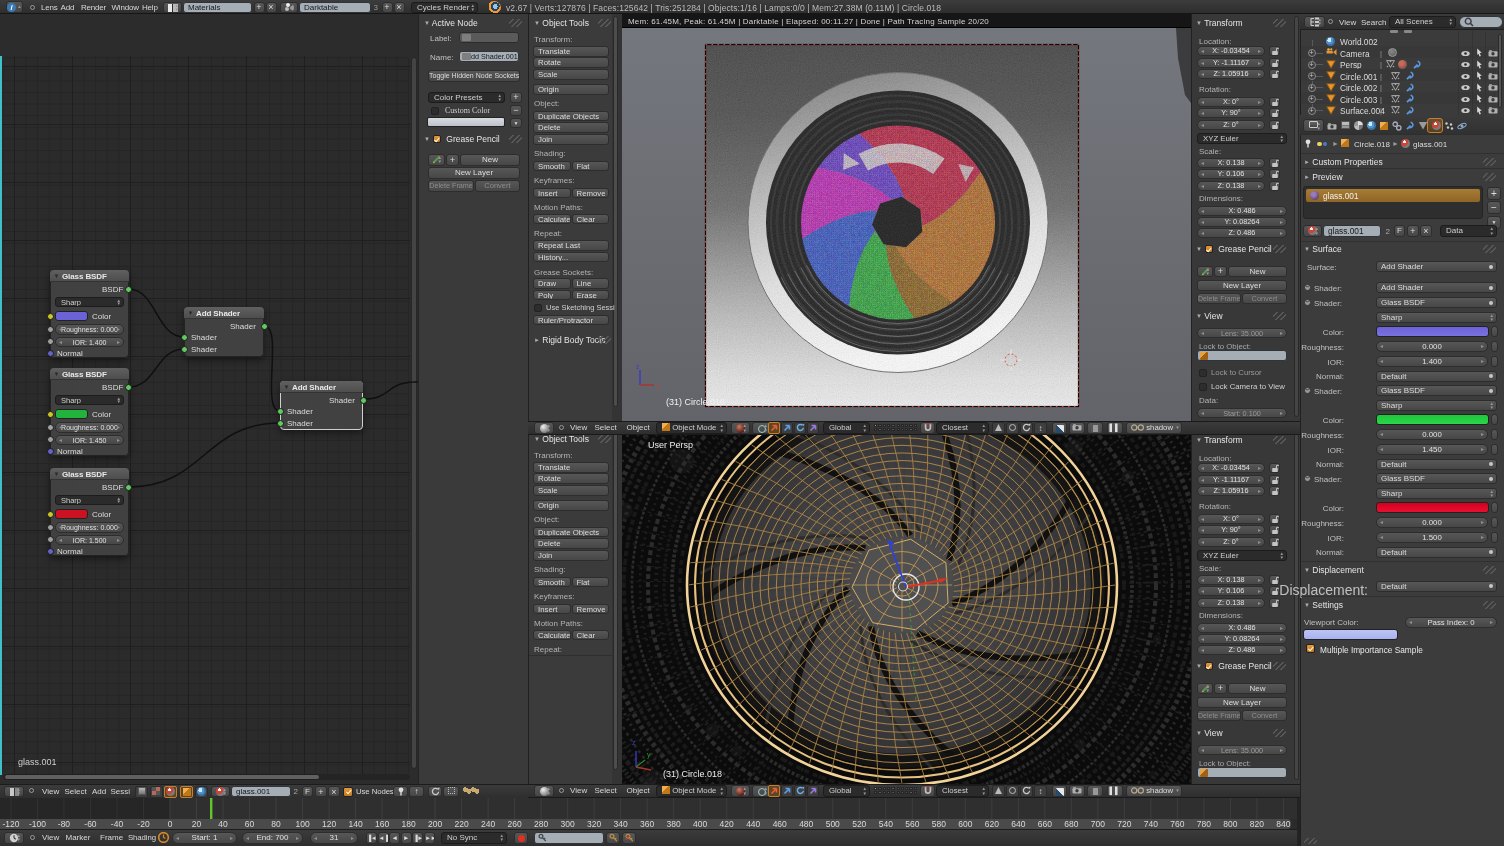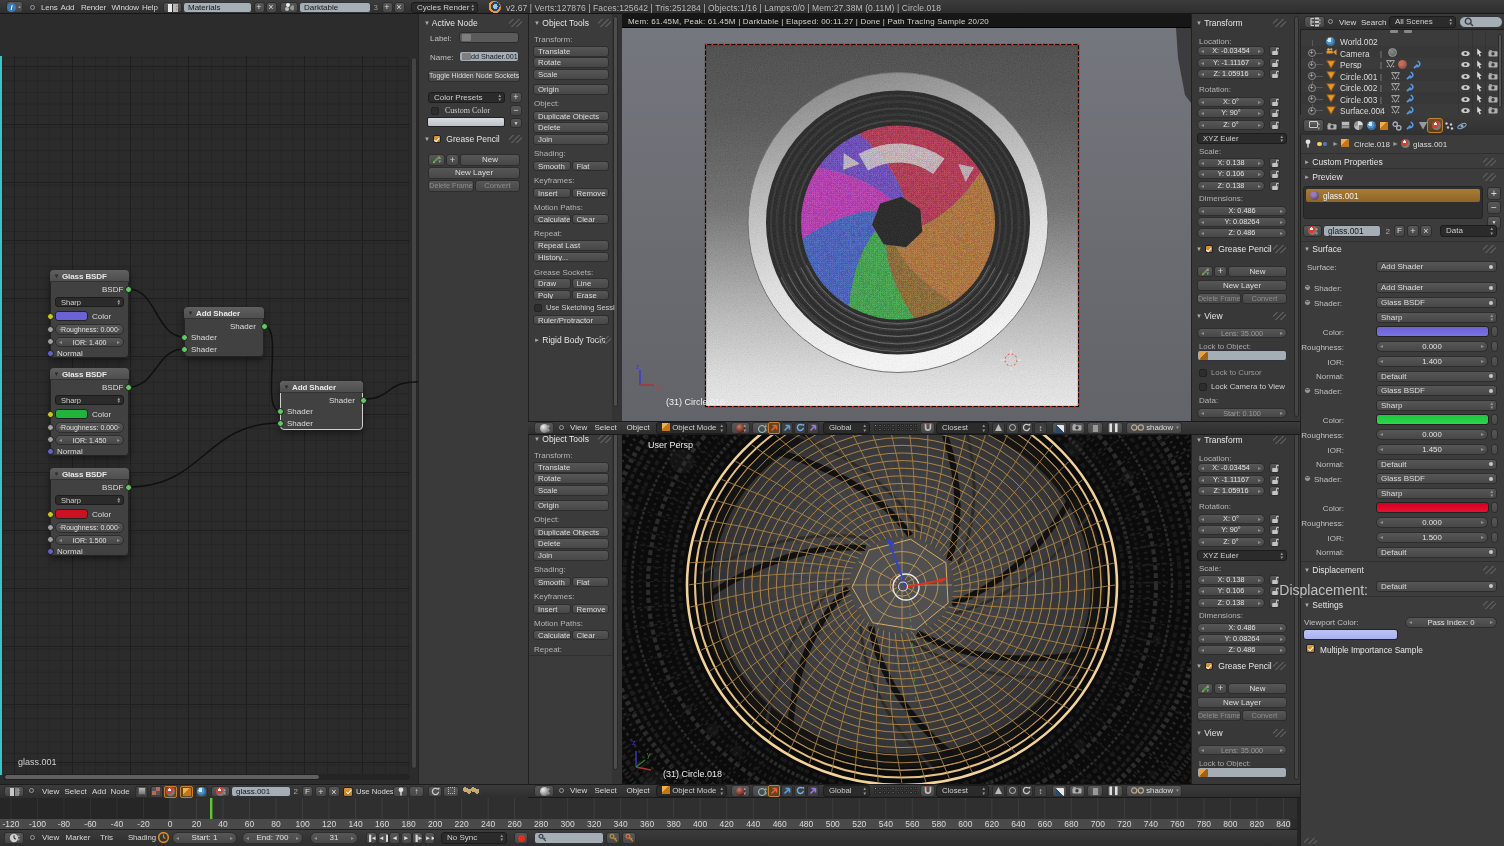--- a/index.html
+++ b/index.html
@@ -113,21 +113,21 @@
 <div class="a" style="left:287px;top:407px;font-size:8px;color:#ddd;white-space:nowrap;">Shader</div>
 <div class="a" style="left:276.5px;top:407.5px;width:7px;height:7px;background:#63c763;border-radius:50%;border:1px solid #191919"></div>
 <div class="a" style="left:287px;top:419px;font-size:8px;color:#ddd;white-space:nowrap;">Shader</div>
 <div class="a" style="left:276.5px;top:419.5px;width:7px;height:7px;background:#63c763;border-radius:50%;border:1px solid #191919"></div>
 <div class="a" style="left:0px;top:784px;width:528px;height:14px;background:linear-gradient(#3b3b3b,#2e2e2e);border-top:1px solid #1c1c1c"></div>
 <div class="btn" style="left:4px;top:785.5px;width:20px;height:11.5px;font-size:7px;line-height:10px;"><span style="display:inline-block;width:9px;height:8px;background:linear-gradient(90deg,#c8c8c8 0 4px,#333 4px 5px,#888 5px);margin-top:1.5px"></span><span style="position:absolute;right:2px;top:1px;font-size:4.5px;line-height:4.25px;color:#999">▲<br>▼</span></div>
 <div class="ring" style="left:29px;top:788px;"></div>
 <div class="a" style="left:42px;top:786.5px;font-size:8px;color:#d8d8d8;white-space:nowrap;">View</div>
 <div class="a" style="left:64.5px;top:786.5px;font-size:8px;color:#d8d8d8;white-space:nowrap;">Select</div>
 <div class="a" style="left:92px;top:786.5px;font-size:8px;color:#d8d8d8;white-space:nowrap;">Add</div>
-<div class="a" style="left:110.5px;top:786.5px;font-size:8px;color:#d8d8d8;white-space:nowrap;">Node</div>
+<div class="a" style="left:110.5px;top:786.5px;font-size:8px;color:#d8d8d8;white-space:nowrap;">Sessi</div>
 <div class="a" style="left:135px;top:785.5px;width:13px;height:12px;border:1px solid #2a2a2a;background:#3f3f3f;border-radius:2px;text-align:center;line-height:10px;overflow:hidden"><span style="display:inline-block;width:8px;height:8px;background:linear-gradient(#b8b8b8,#777);border:1px solid #555"></span></div>
 <div class="a" style="left:149.5px;top:785.5px;width:13px;height:12px;border:1px solid #2a2a2a;background:#3f3f3f;border-radius:2px;text-align:center;line-height:10px;overflow:hidden"><span style="display:inline-block;width:8px;height:8px;background:repeating-conic-gradient(#b86a5a 0 25%,#555 0 50%)"></span></div>
 <div class="a" style="left:164px;top:785.5px;width:13px;height:12px;border:1px solid #c87f2c;background:#5d4527;border-radius:2px;text-align:center;line-height:10px;overflow:hidden"><span style="display:inline-block;width:9px;height:9px;border-radius:50%;background:radial-gradient(circle at 35% 32%,#f2f2f2 0 1.5px,#cc4438 1.5px 4px,#807876 4px);vertical-align:-1.5px"></span></div>
 <div class="a" style="left:180px;top:785.5px;width:13px;height:12px;border:1px solid #c87f2c;background:#5d4527;border-radius:2px;text-align:center;line-height:10px;overflow:hidden"><span style="display:inline-block;width:8px;height:8px;background:linear-gradient(135deg,#f0b050 0 40%,#c07818 40%);vertical-align:-1px"></span></div>
 <div class="a" style="left:194.5px;top:785.5px;width:13px;height:12px;border:1px solid #2a2a2a;background:#3f3f3f;border-radius:2px;text-align:center;line-height:10px;overflow:hidden"><span style="display:inline-block;width:9px;height:9px;border-radius:50%;background:radial-gradient(circle at 38% 35%,#cde9fa 0 2px,#5094cc 2px 4px,#3a74ac 4px);vertical-align:-1.5px"></span></div>
 <div class="btn" style="left:211px;top:785.5px;width:19px;height:11.5px;font-size:7px;line-height:10px;"><span style="display:inline-block;width:9px;height:9px;border-radius:50%;background:radial-gradient(circle at 35% 32%,#f2f2f2 0 1.5px,#cc4438 1.5px 4px,#807876 4px);vertical-align:-1.5px"></span><span style="position:absolute;right:2px;top:1px;font-size:4.5px;line-height:4.25px;color:#999">▲<br>▼</span></div>
 <div class="fld" style="left:231px;top:785.5px;width:60px;height:11.5px;font-size:8px;line-height:10.5px;padding-left:4px">glass.001</div>
 <div class="a" style="left:293.5px;top:787px;font-size:8px;color:#aaa;white-space:nowrap;">2</div>
 <div class="btn" style="left:302px;top:785.5px;width:11px;height:11.5px;font-size:8px;line-height:10px;">F</div>
 <div class="btn" style="left:315px;top:785.5px;width:12px;height:11.5px;font-size:9px;line-height:10px;">+</div>
@@ -1457,21 +1457,21 @@
   </svg>
 <div class="a" style="left:0px;top:829px;width:1297px;height:17px;background:linear-gradient(#3b3b3b,#2e2e2e);border-top:1px solid #1d1d1d"></div>
 <div class="a" style="left:1297px;top:798px;width:3px;height:48px;background:#232323"></div>
 <div class="btn" style="left:4px;top:831.5px;width:20px;height:12px;font-size:7px;line-height:10.5px;"><svg width="10" height="10" viewBox="0 0 10 10" style="vertical-align:-1px">
       <circle cx="5" cy="5" r="4.2" fill="#cfcfcf"></circle>
       <path d="M5 5 L5 2.2 M5 5 L6.8 6.2" stroke="#333" stroke-width="1.1"></path>
     </svg><span style="position:absolute;right:2px;top:1px;font-size:4.5px;line-height:4.5px;color:#999">▲<br>▼</span></div>
 <div class="ring" style="left:29.5px;top:835px;"></div>
 <div class="a" style="left:42px;top:833px;font-size:8px;color:#d8d8d8;white-space:nowrap;">View</div>
 <div class="a" style="left:65.5px;top:833px;font-size:8px;color:#d8d8d8;white-space:nowrap;">Marker</div>
-<div class="a" style="left:100px;top:833px;font-size:8px;color:#d8d8d8;white-space:nowrap;">Tris</div>
+<div class="a" style="left:100px;top:833px;font-size:8px;color:#d8d8d8;white-space:nowrap;">Frame</div>
 <div class="a" style="left:128px;top:833px;font-size:7.8px;color:#d8d8d8;white-space:nowrap;letter-spacing:-0.1px">Shading</div>
 <div class="a" style="left:157.5px;top:832px;font-size:8px;color:#d8d8d8;white-space:nowrap;"><svg width="11" height="11" viewBox="0 0 11 11" style="vertical-align:-1px">
       <circle cx="5.5" cy="5.5" r="4.8" fill="none" stroke="#d88c28" stroke-width="1.6"></circle>
       <path d="M5.5 5.5 L5.5 2.6 M5.5 5.5 L7.4 6.6" stroke="#d88c28" stroke-width="1.2"></path>
     </svg></div>
 <div class="btn" style="left:172px;top:831.5px;width:65px;height:12px;font-size:8px;line-height:10.5px;border-radius:6px;color:#e0e0e0;text-align:center;"><span style="color:#909090;position:absolute;left:2px;font-size:5px">◄</span>Start: 1<span style="color:#909090;position:absolute;right:2px;font-size:5px">►</span></div>
 <div class="btn" style="left:242px;top:831.5px;width:61px;height:12px;font-size:8px;line-height:10.5px;border-radius:6px;color:#e0e0e0;text-align:center;"><span style="color:#909090;position:absolute;left:2px;font-size:5px">◄</span>End: 700<span style="color:#909090;position:absolute;right:2px;font-size:5px">►</span></div>
 <div class="btn" style="left:310px;top:831.5px;width:48px;height:12px;font-size:8px;line-height:10.5px;border-radius:6px;color:#e0e0e0;text-align:center;"><span style="color:#909090;position:absolute;left:2px;font-size:5px">◄</span>31<span style="color:#909090;position:absolute;right:2px;font-size:5px">►</span></div>
 <div class="btn" style="left:366px;top:831.5px;width:11px;height:12px;font-size:7px;line-height:10.5px;"><span style="font-size:6px;letter-spacing:-0.5px">▐◄◄</span></div>
 <div class="btn" style="left:377.6px;top:831.5px;width:11px;height:12px;font-size:7px;line-height:10.5px;"><span style="font-size:6px;letter-spacing:-0.5px">◄▐</span></div>

